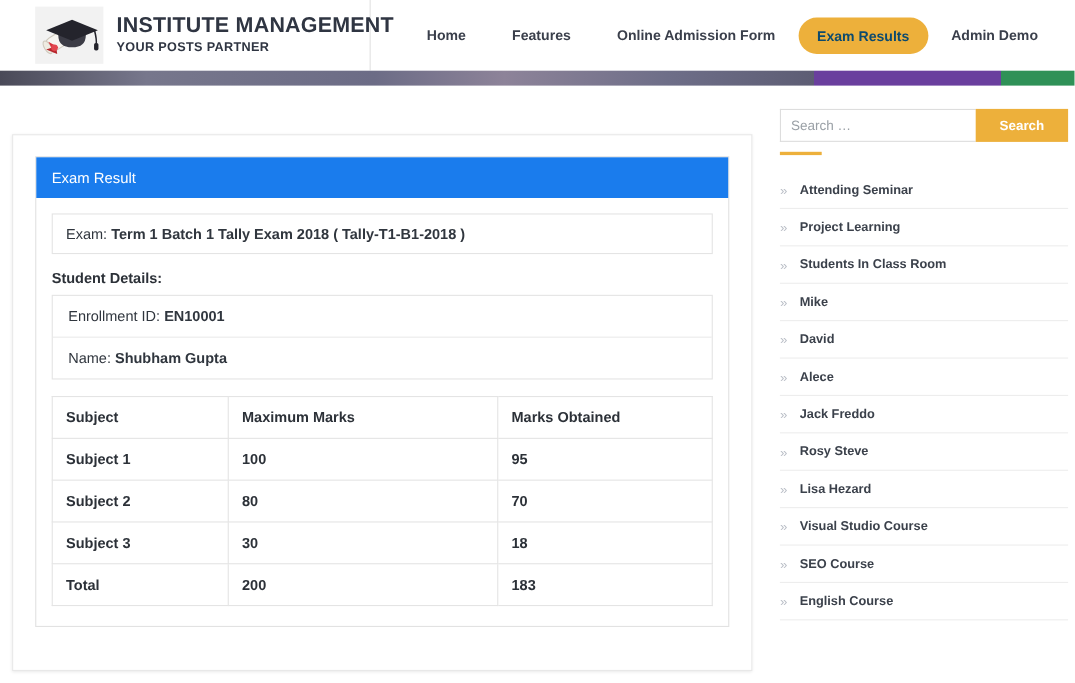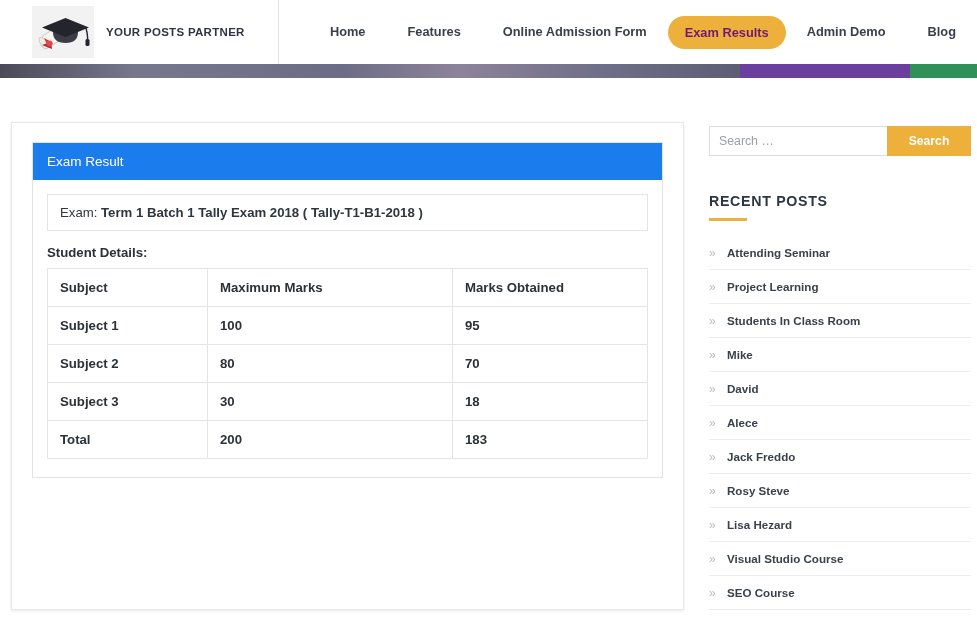--- a/index.html
+++ b/index.html
@@ -50,21 +50,21 @@
     padding-left: 30px;
   }
   .nav-item {
     font-size: 12.8px; font-weight: bold;
     color: #3a3f4b;
     padding: 0 21px; line-height: 64px;
     white-space: nowrap; cursor: pointer;
   }
   .nav-item.active {
     background: #edb03b;
-    color: #701a75;
+    color: #0c4a6e;
     line-height: 33px;
     border-radius: 17px;
     padding: 0 17px;
   }
 
   
   .banner-strip {
     position: absolute; left: 0; top: 64px;
     width: 977px; height: 14px;
     overflow: hidden;
@@ -139,21 +139,21 @@
   table.marks col.c1 { width: 160px; }
   table.marks col.c2 { width: 245px; }
 
   
   .sidebar {
     position: absolute; left: 709px; top: 0;
     width: 262px;
   }
   .search-row {
     display: flex; height: 30px;
-    margin-top: 48px;
+    margin-top: 21px;
   }
   .search-input {
     flex: 1 1 auto; height: 30px;
     border: 1px solid #dddddd;
     border-right: none;
     padding: 0 9px;
     font-size: 12.3px;
     color: #6f757d;
     font-family: "Liberation Sans", sans-serif;
     outline: none; background: #ffffff;
@@ -223,20 +223,21 @@
           <path d="M17 20 q0 11 12.5 11 q12.5 0 12.5 -11 l0 -5 l-25 0 Z" fill="#3c3c46"></path>
 
           <polygon points="29.5,6 53,15.5 29.5,25 6,15.5" fill="#24242c"></polygon>
 
           <path d="M50 16 q2 8 1.5 12" stroke="#24242c" stroke-width="1.4" fill="none"></path>
           <rect x="49.5" y="27" width="4" height="7" rx="1.6" fill="#24242c"></rect>
         </g>
       </svg>
     </div>
     <div class="brand-text">
+      <div class="brand-title">INSTITUTE MANAGEMENT</div>
       <div class="brand-tagline">YOUR POSTS PARTNER</div>
     </div>
   </div>
 
   <div class="main-nav">
     <div class="nav-item">Home</div>
     <div class="nav-item">Features</div>
     <div class="nav-item">Online Admission Form</div>
     <div class="nav-item active">Exam Results</div>
     <div class="nav-item">Admin Demo</div>
@@ -258,20 +259,28 @@
       <div class="panel">
         <div class="panel-heading">Exam Result</div>
         <div class="panel-body">
 
           <div class="exam-line-box">
             <span class="lbl">Exam: </span><span class="val">Term 1 Batch 1 Tally Exam 2018 ( Tally-T1-B1-2018 )</span>
           </div>
 
           <div class="section-label">Student Details:</div>
 
+          <div class="detail-list">
+            <div class="detail-row">
+              <span class="lbl">Enrollment ID: </span><span class="val">EN10001</span>
+            </div>
+            <div class="detail-row">
+              <span class="lbl">Name: </span><span class="val">Shubham Gupta</span>
+            </div>
+          </div>
 
 
           <table class="marks">
             <colgroup>
                 <col class="c1">
                 <col class="c2">
                 <col>
               </colgroup>
             <thead>
               <tr>
@@ -309,21 +318,20 @@
     </div>
   </div>
 
   <div class="sidebar">
 
     <div class="search-row">
       <input class="search-input" type="text" placeholder="Search …" style="">
       <button class="search-submit">Search</button>
     </div>
 
-    <div class="widget-title">RECENT POSTS</div>
     <div class="widget-underline"></div>
 
     <div class="post-list">
       <div class="post-item">
         <span class="post-arrow">»</span>
         <span class="post-label">Attending Seminar</span>
       </div>
       <div class="post-item">
         <span class="post-arrow">»</span>
         <span class="post-label">Project Learning</span>

